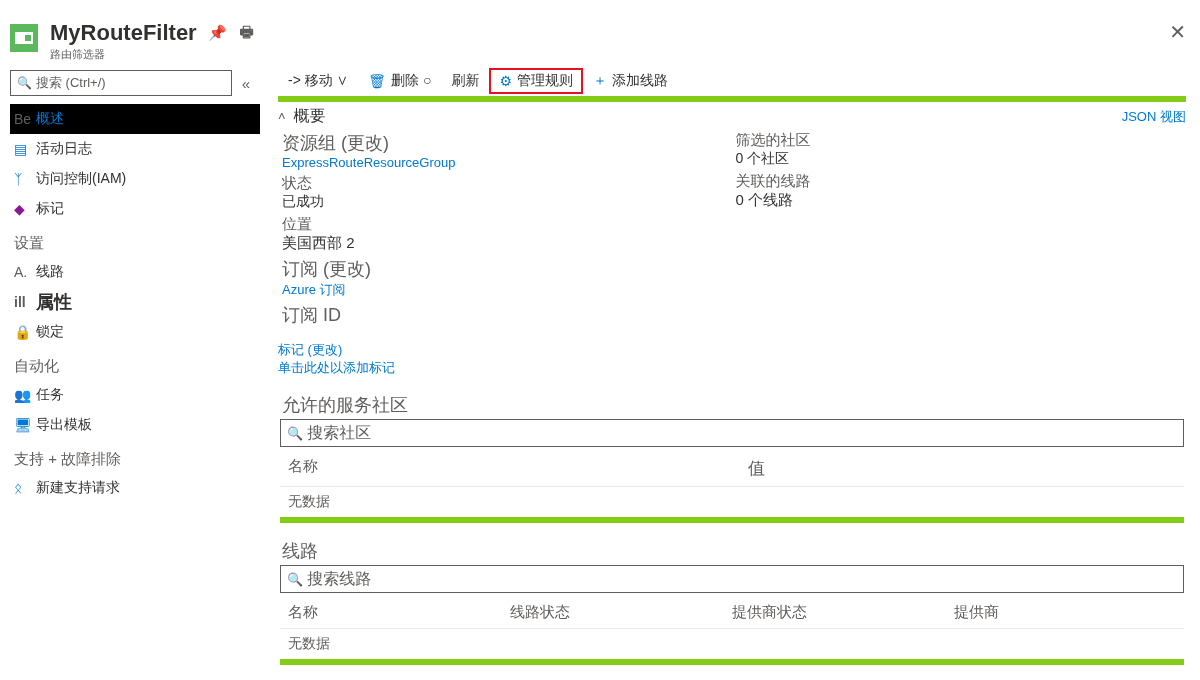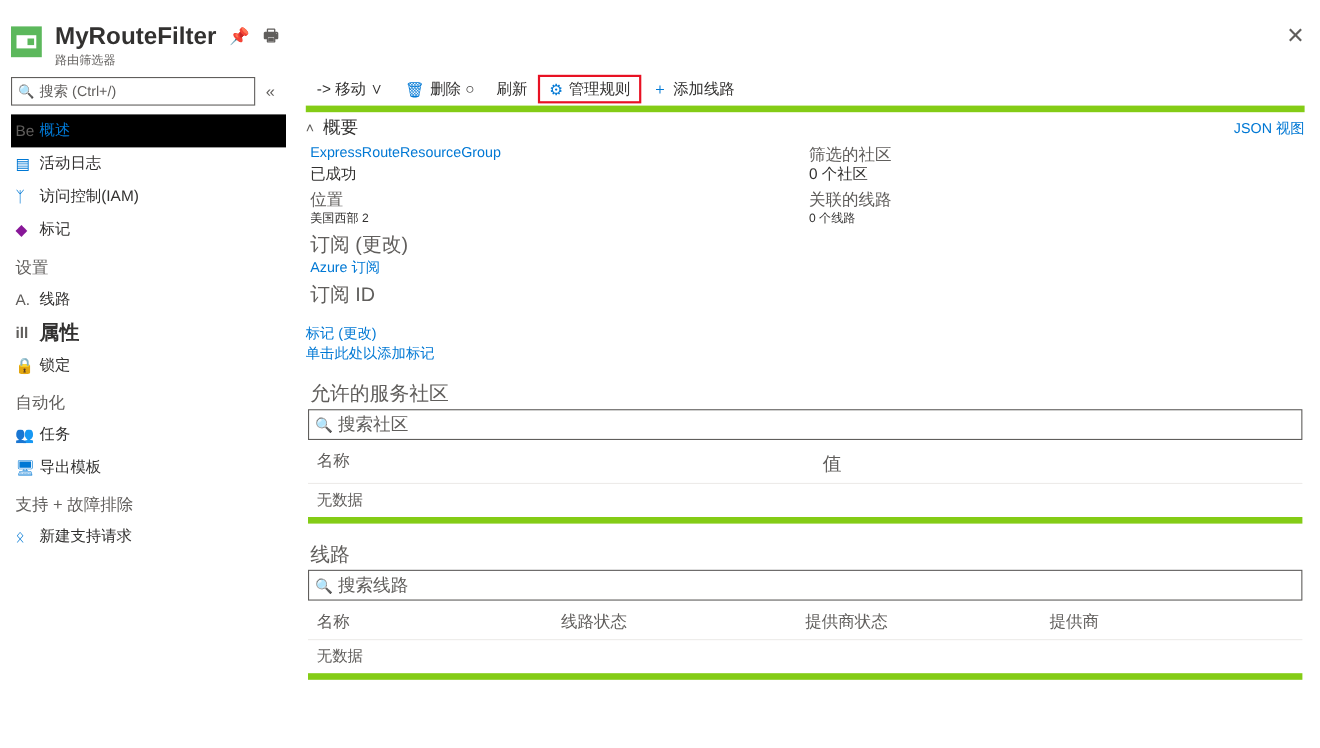--- a/index.html
+++ b/index.html
@@ -37,21 +37,21 @@
 .overview-head .chev { color: #605e5c; margin-right: 8px; }
 .overview-head .title { font-size: 16px; }
 .overview-head .json-link { margin-left: auto; color: #0078d4; font-size: 13px; }
 .kv-grid { display: flex; gap: 60px; padding-left: 4px; }
 .kv-col { display: flex; flex-direction: column; }
 .kv-item { margin-bottom: 4px; }
 .kv-label { font-size: 15px; color: #605e5c; }
 .kv-label.big { font-size: 18px; }
 .kv-value { font-size: 14px; color: #323130; }
 .kv-value.link { color: #0078d4; font-size: 13px; }
-.kv-value.small { font-size: 11px; }
+.kv-value.small { font-size: 15px; }
 .tags-block { margin-top: 10px; font-size: 13px; }
 .tags-block a { color: #0078d4; text-decoration: none; }
 .section-title { font-size: 18px; color: #605e5c; margin-top: 16px; margin-bottom: 2px; padding-left: 4px; }
 .inline-search { border: 1px solid #605e5c; height: 28px; display: flex; align-items: center; padding: 0 6px; color: #605e5c; font-size: 16px; margin: 0 2px 4px 2px; }
 .inline-search .mag { font-size: 13px; margin-right: 4px; }
 .table { margin: 0 2px; }
 .table-head, .table-row { display: flex; padding: 6px 8px; font-size: 15px; color: #605e5c; }
 .table-head { border-bottom: 1px solid #edebe9; }
 .table-row { border-bottom: 6px solid #84cc16; font-size: 14px; }
 .col-name { flex: 0 0 230px; }
@@ -157,23 +157,25 @@
 
       <div class="overview-head">
         <span class="chev">˄</span>
         <span class="title">概要</span>
         <a class="json-link">JSON 视图</a>
       </div>
 
       <div class="kv-grid">
         <div class="kv-col">
           <div class="kv-item">
+            <div class="kv-label big"><span>资源组 (更改)</span></div>
             <div class="kv-value link">ExpressRouteResourceGroup</div>
           </div>
           <div class="kv-item">
+            <div class="kv-label">状态</div>
             <div class="kv-value">已成功</div>
           </div>
           <div class="kv-item">
             <div class="kv-label">位置</div>
             <div class="kv-value small">美国西部 2</div>
           </div>
           <div class="kv-item">
             <div class="kv-label big"><span>订阅 (更改)</span></div>
             <div class="kv-value link">Azure 订阅</div>
           </div>

